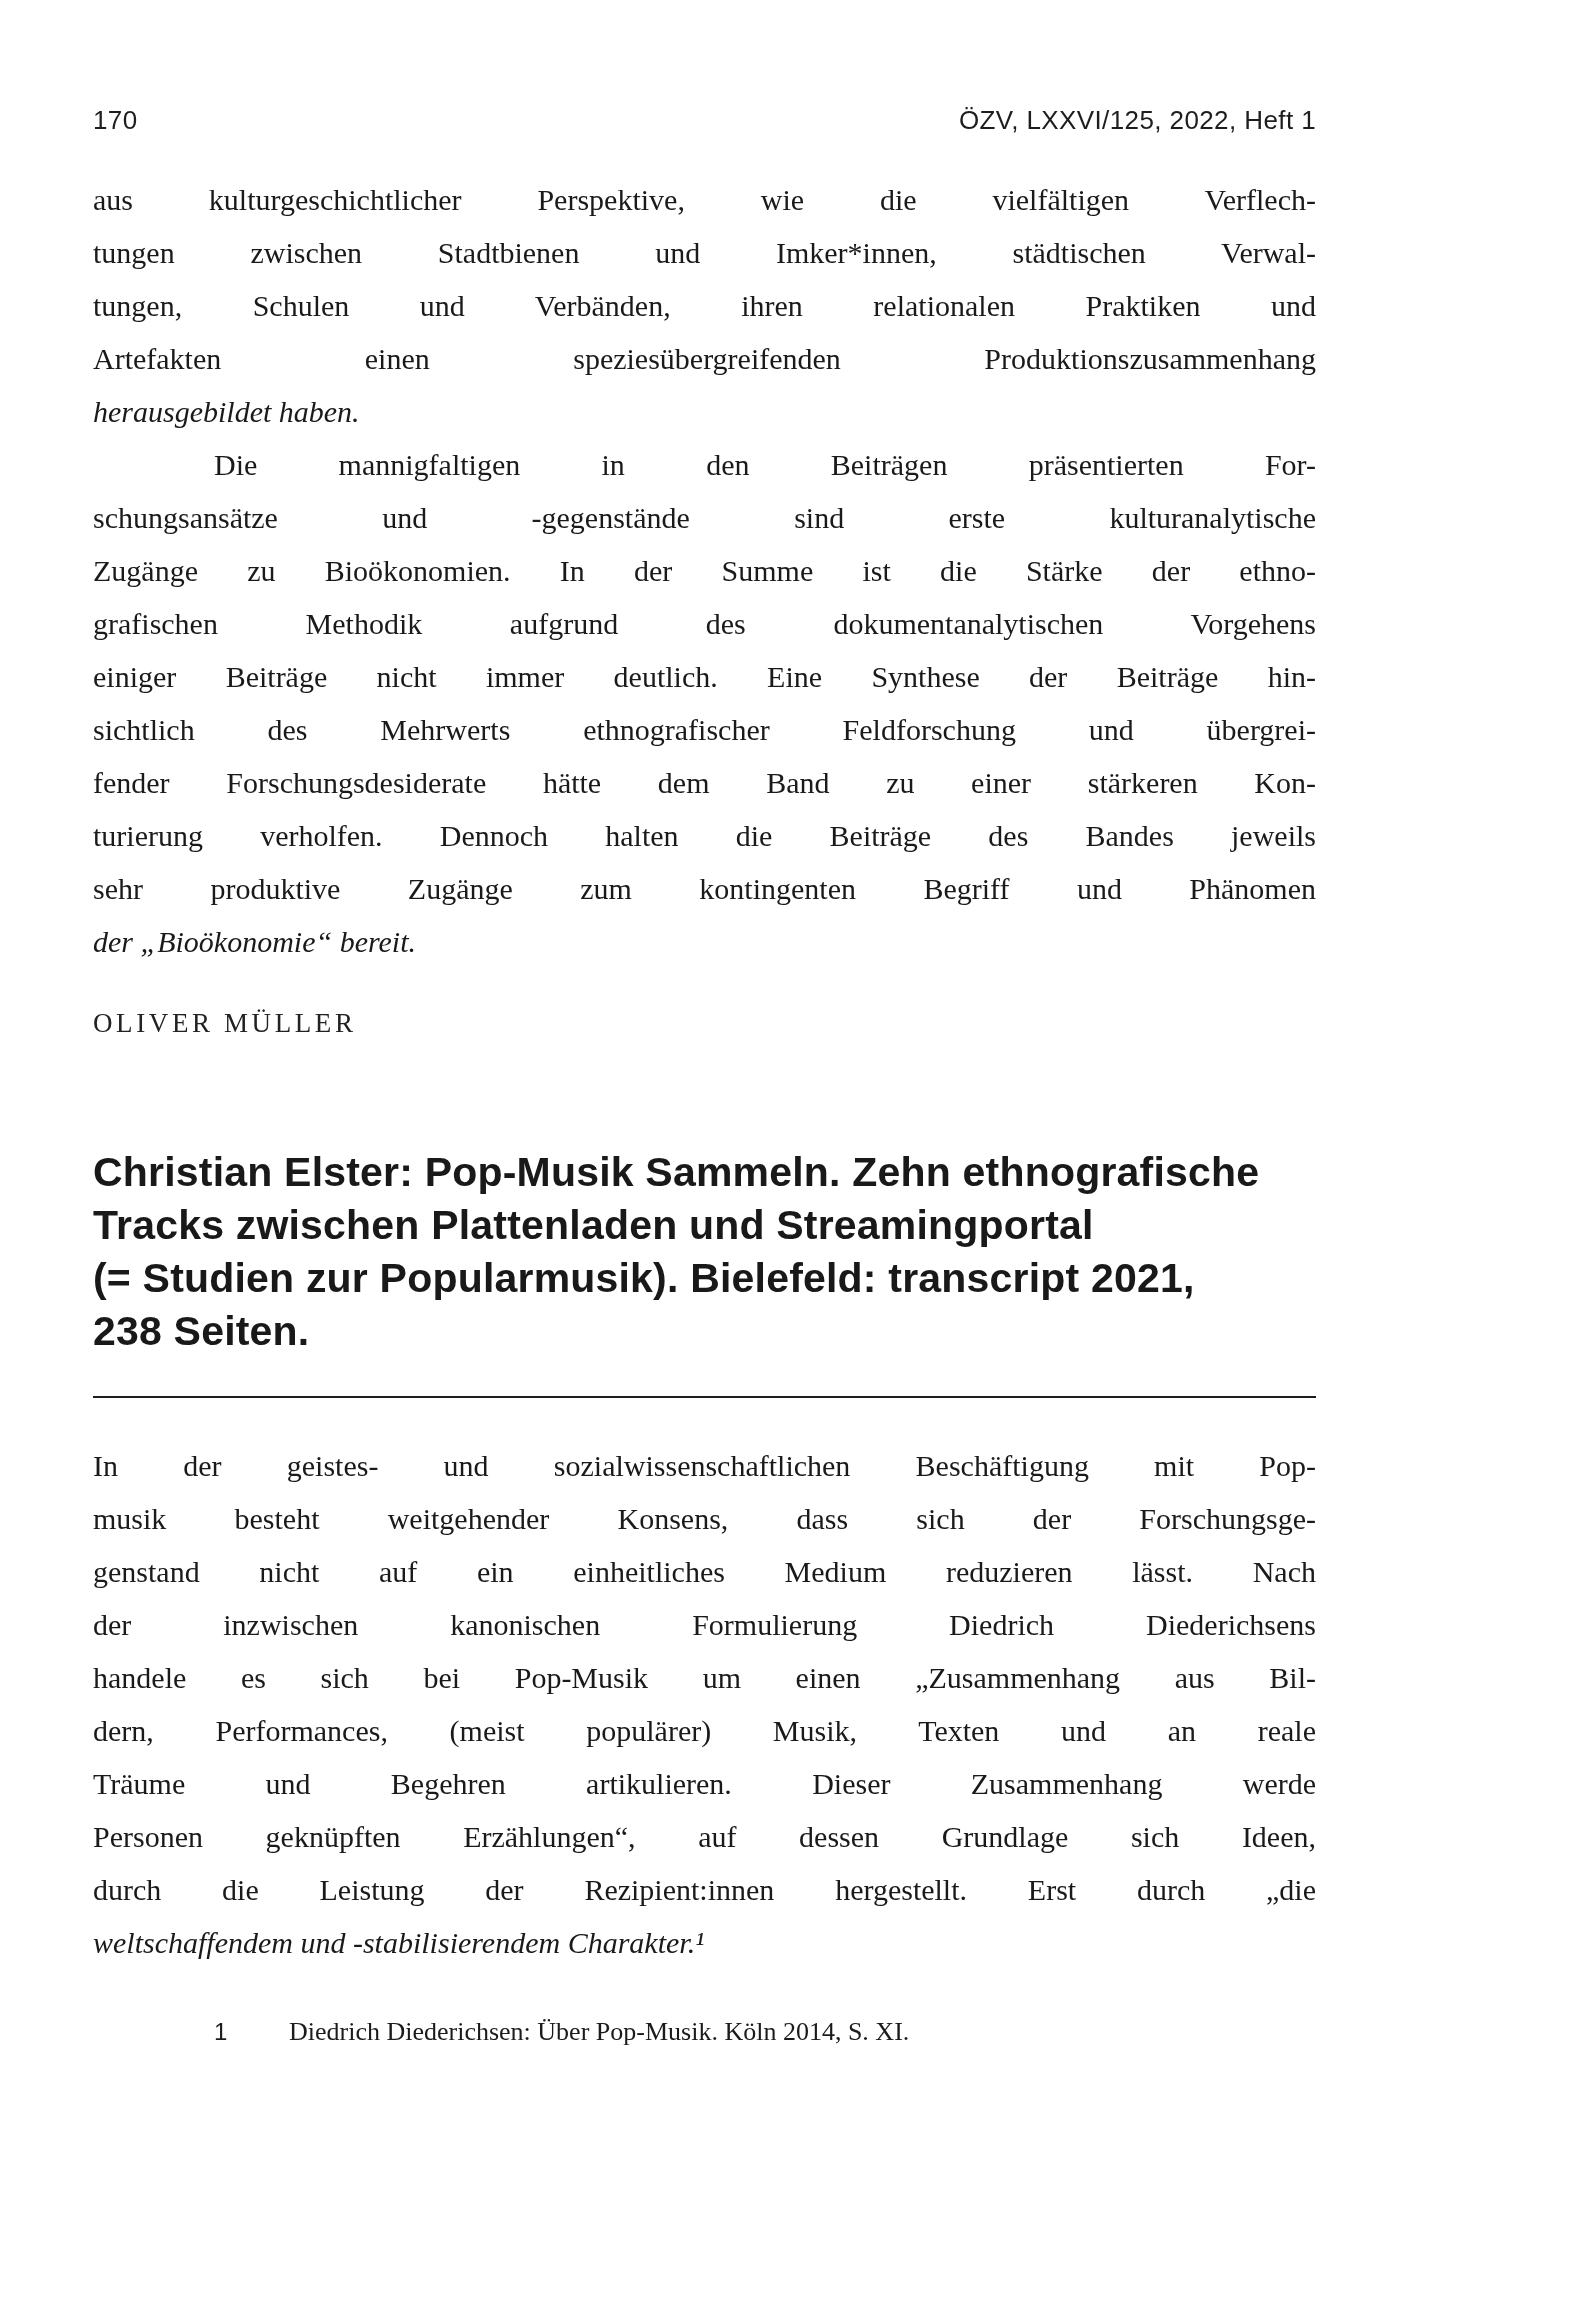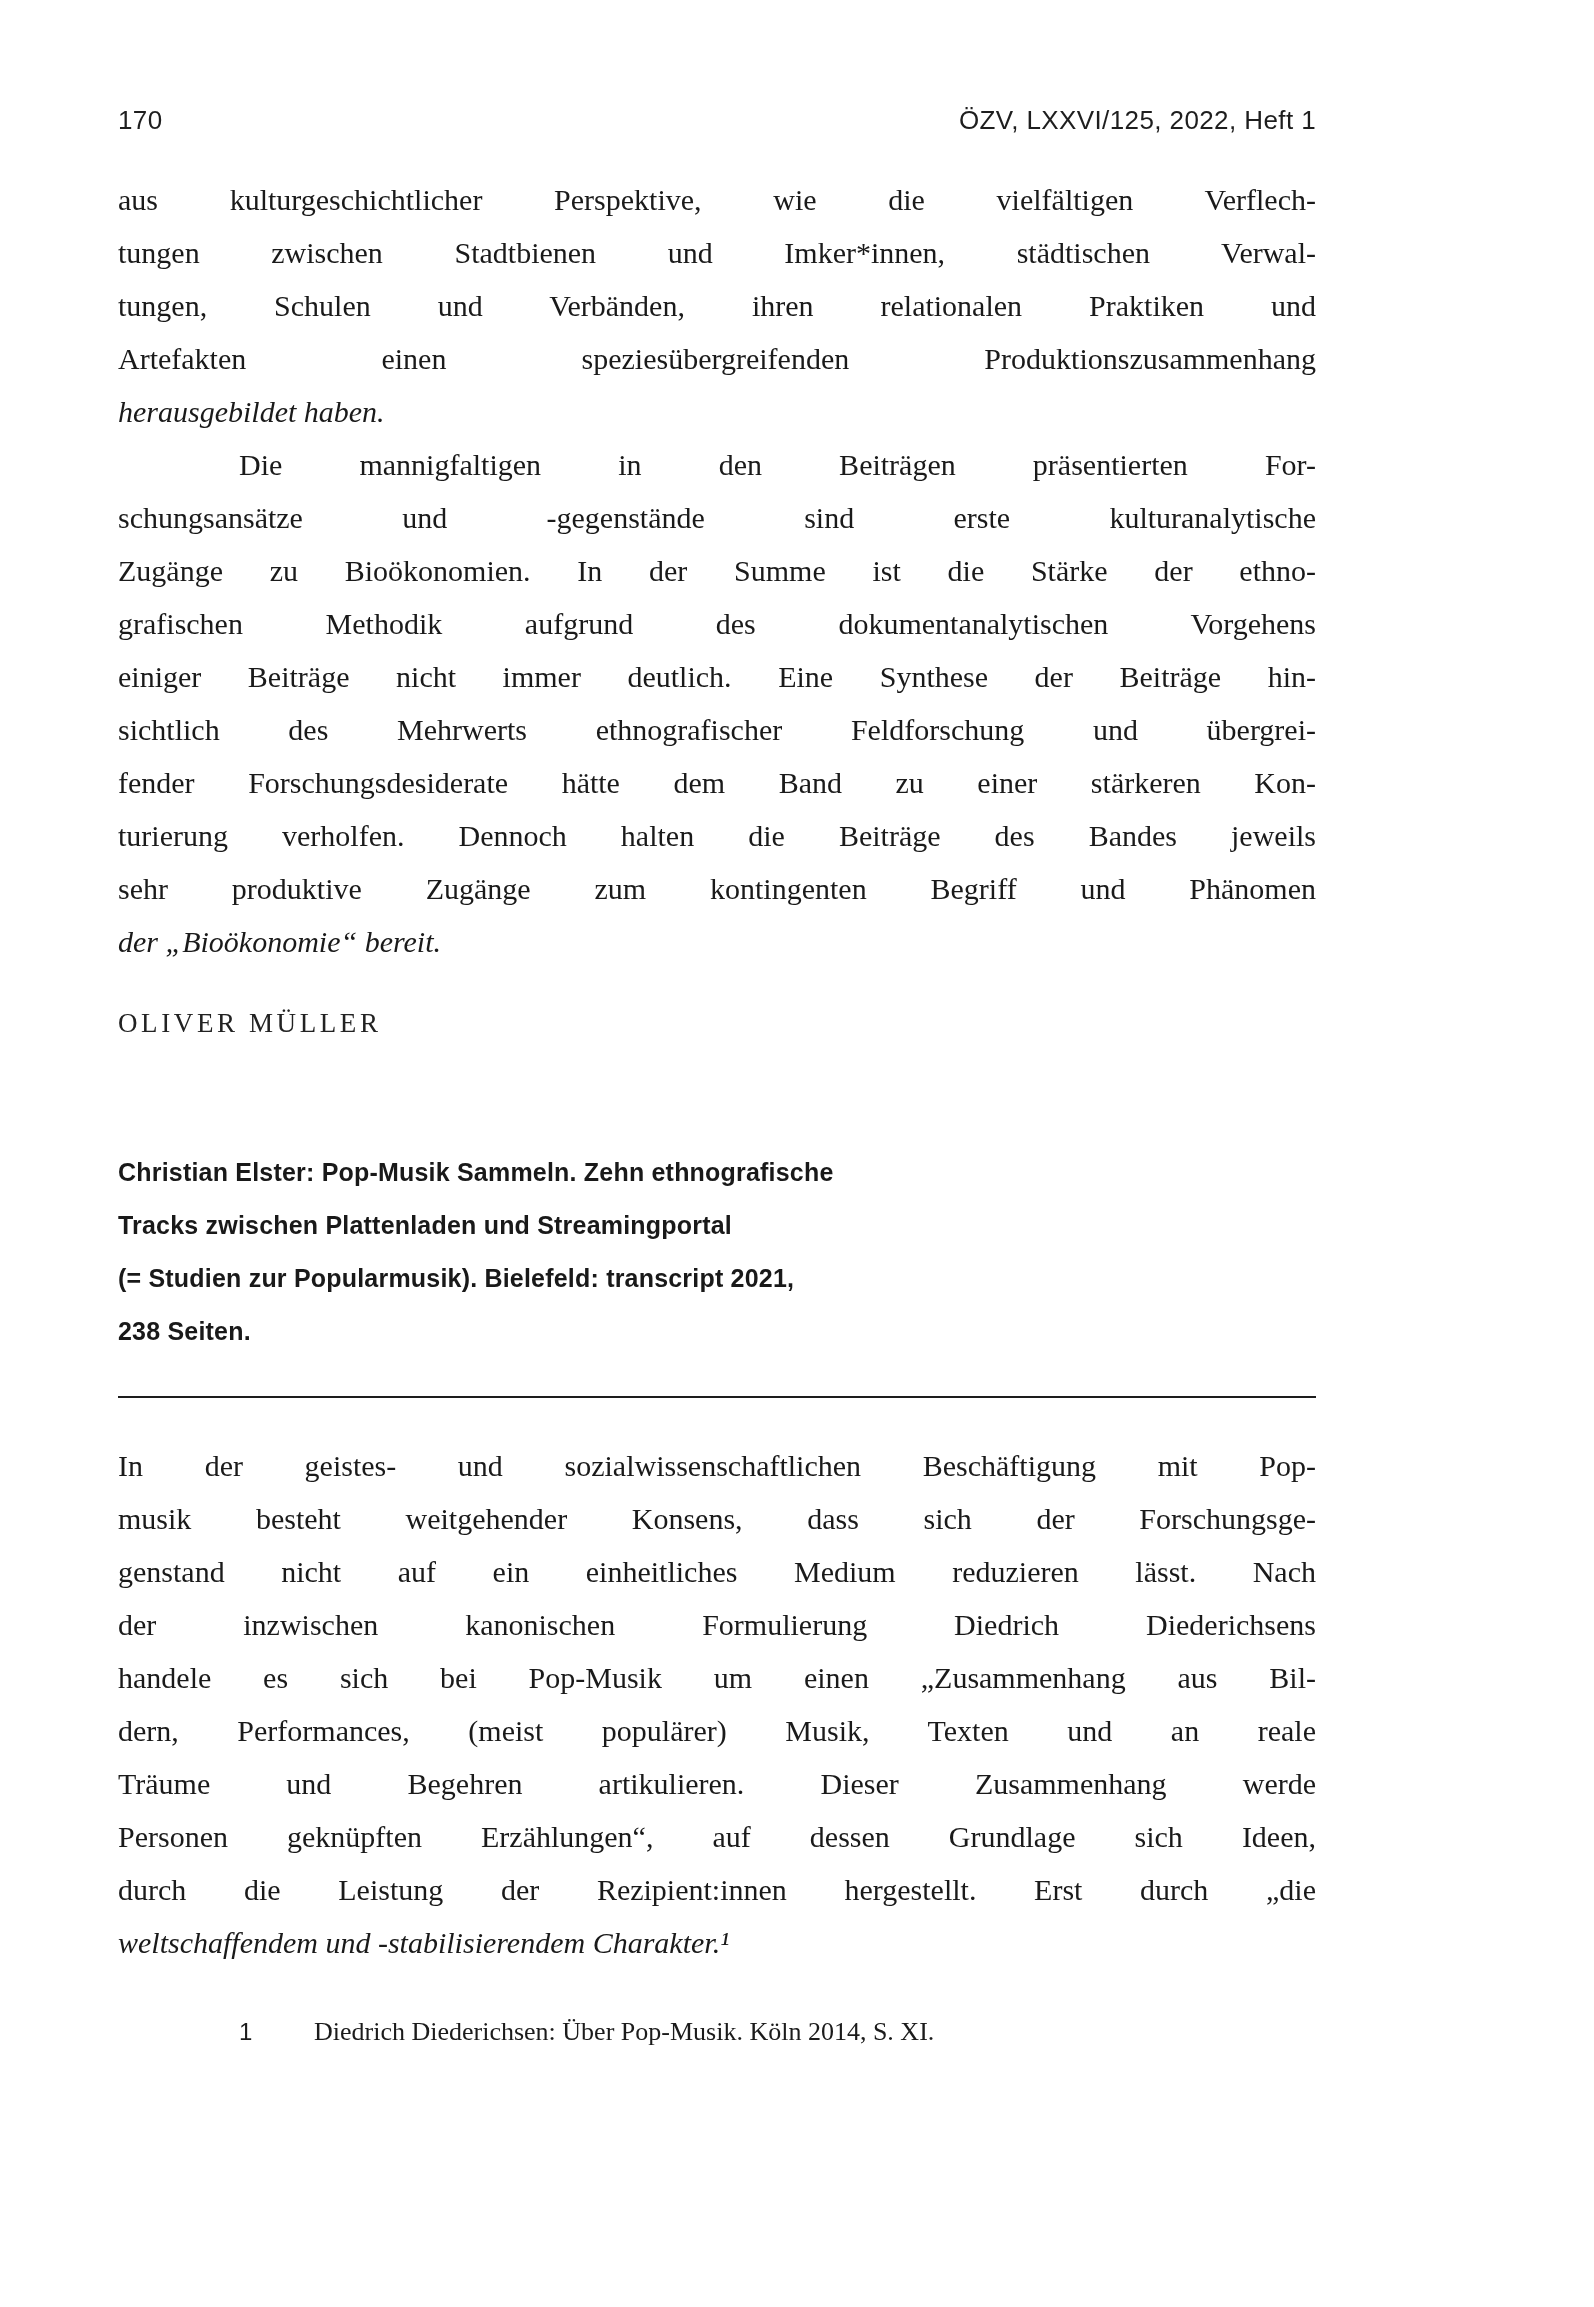--- a/index.html
+++ b/index.html
@@ -7,21 +7,21 @@
     margin: 0;
     padding: 0;
     background: #ffffff;
   }
   .page {
     position: relative;
     width: 1595px;
     height: 2100px;
     background: #ffffff;
     box-sizing: border-box;
-    padding: 104px 279px 0 118px;
+    padding: 104px 279px 0 93px;
     color: #1a1a1a;
     overflow: hidden;
   }
   
   .pagehead {
     display: flex;
     justify-content: space-between;
     align-items: baseline;
     font-family: "Liberation Sans", sans-serif;
     font-size: 26px;
@@ -64,21 +64,21 @@
     font-size: 27px;
     line-height: 35px;
     letter-spacing: 3.6px;
     color: #222222;
   }
   
   .book-heading {
     margin: 105px 0 0 0;
     font-family: "Liberation Sans", sans-serif;
     font-weight: 700;
-    font-size: 25px;
+    font-size: 41px;
     line-height: 53px;
     color: #191919;
     letter-spacing: 0.2px;
   }
   .book-heading .hline {
     min-height: 53px;
     text-align: left;
   }
   
   .rule {

